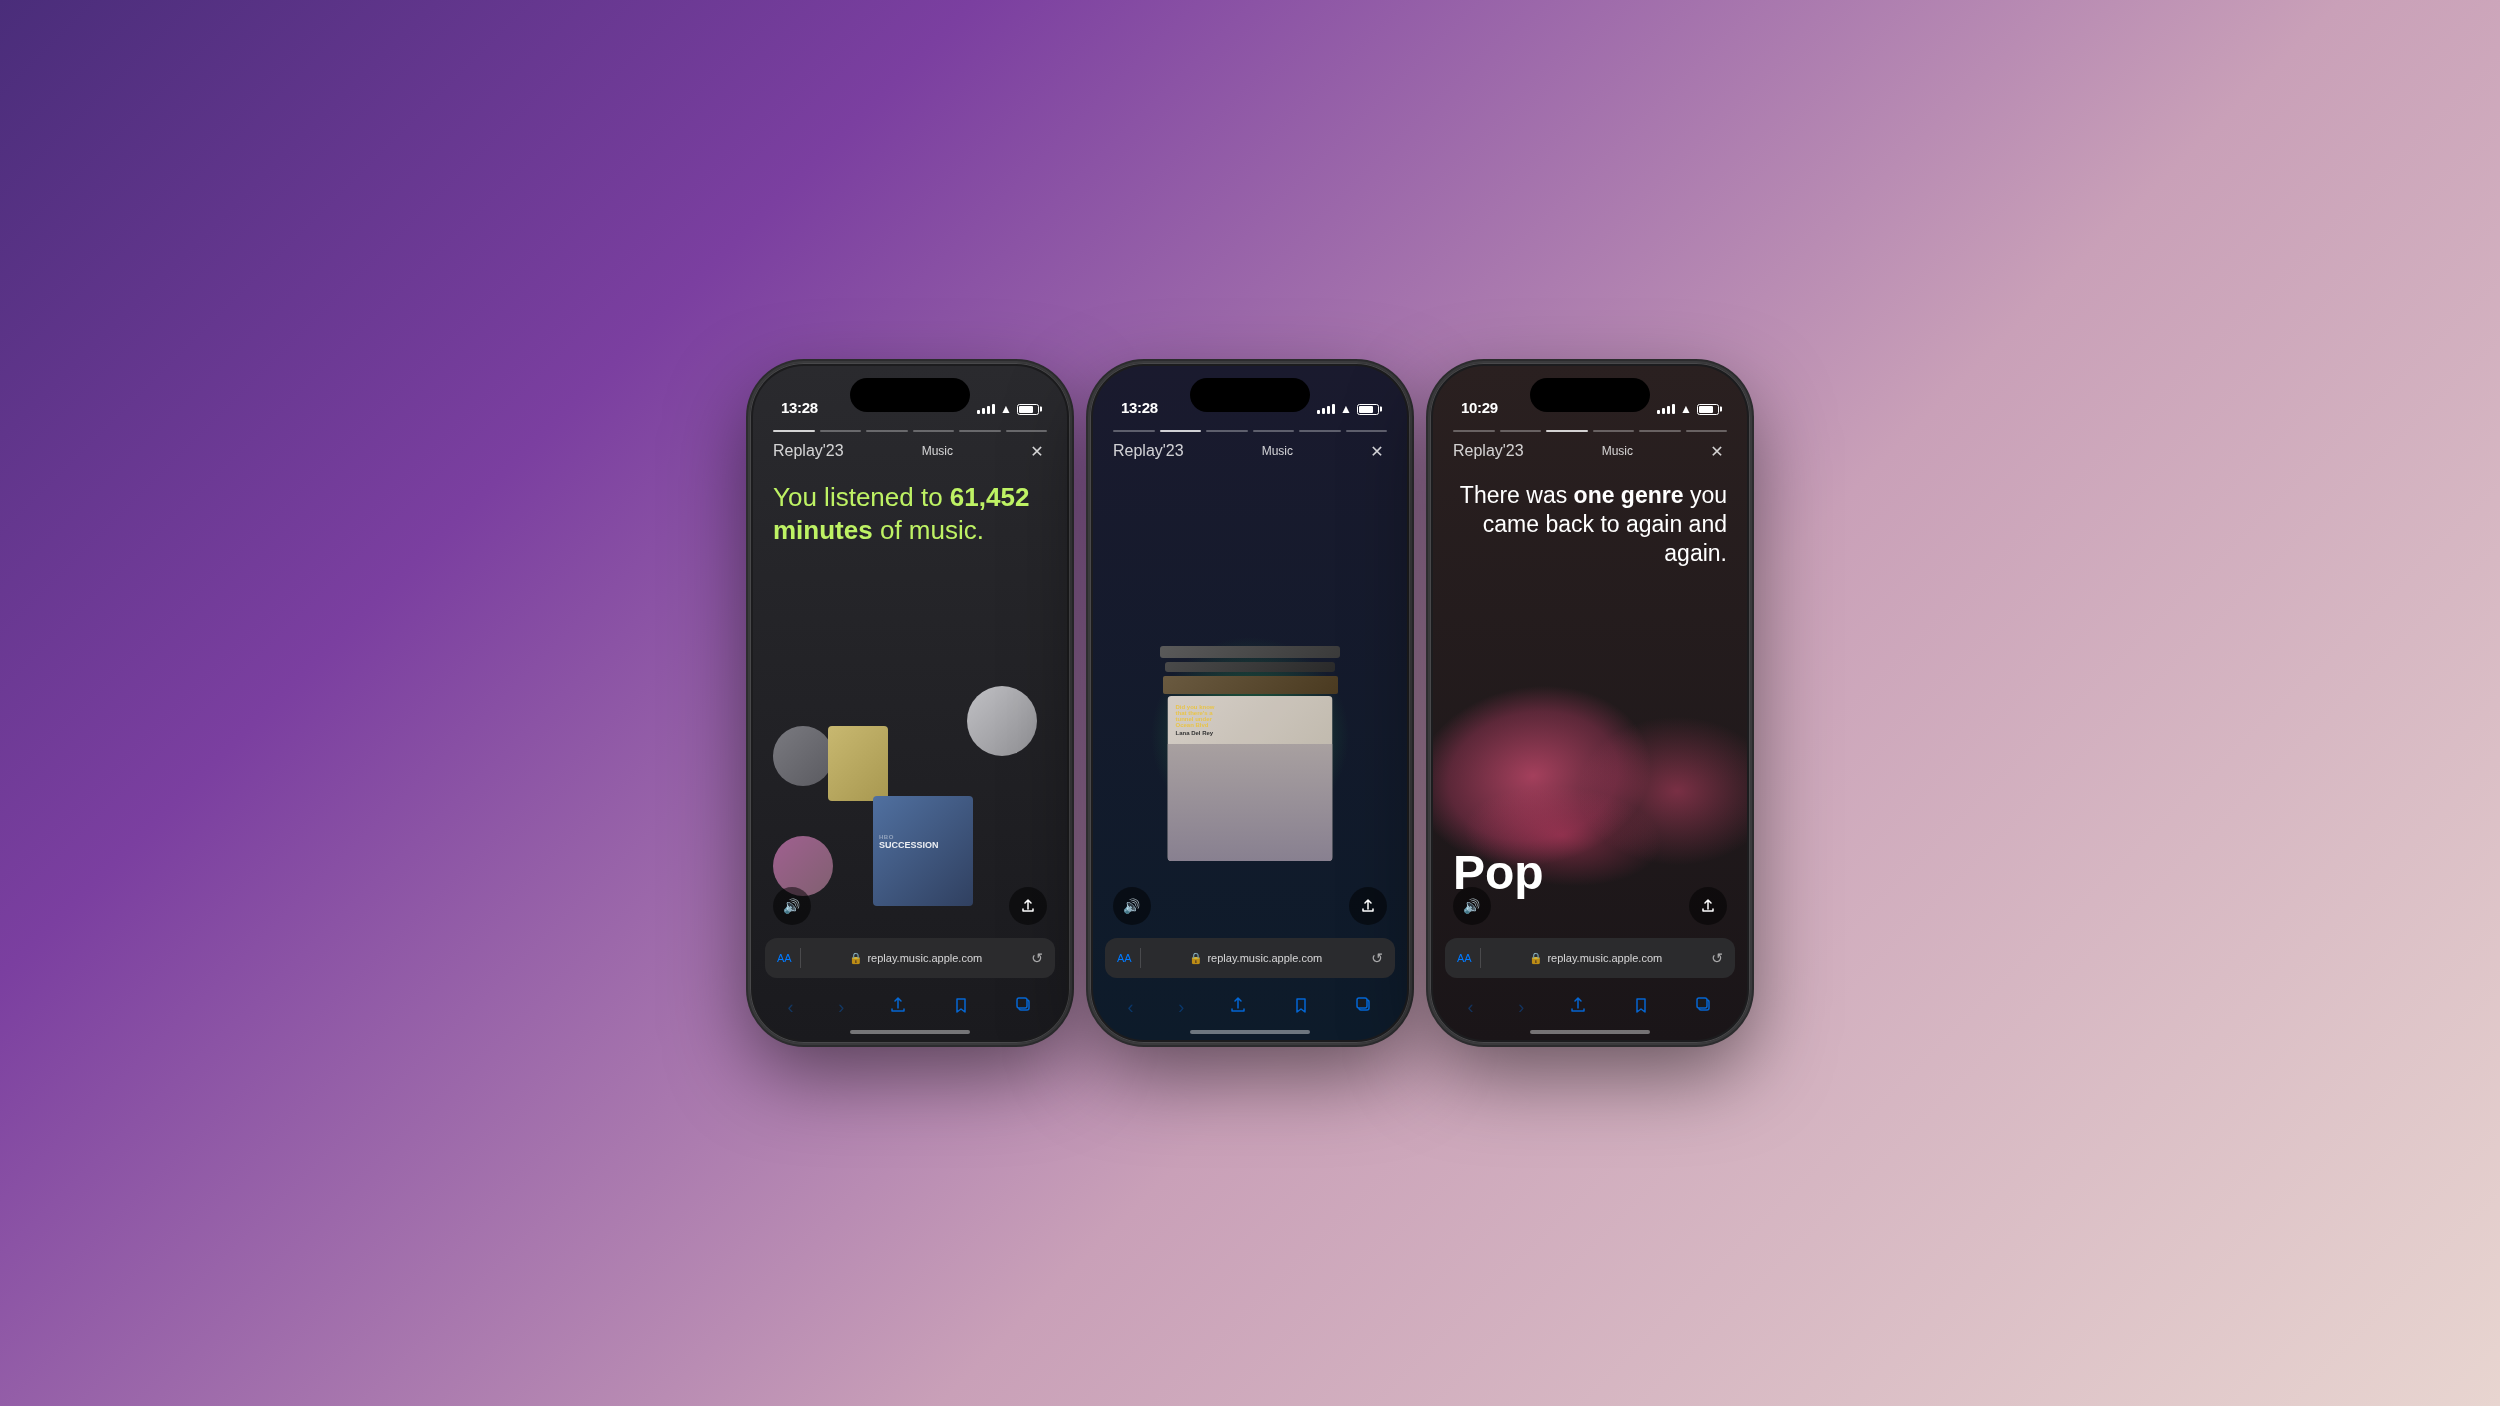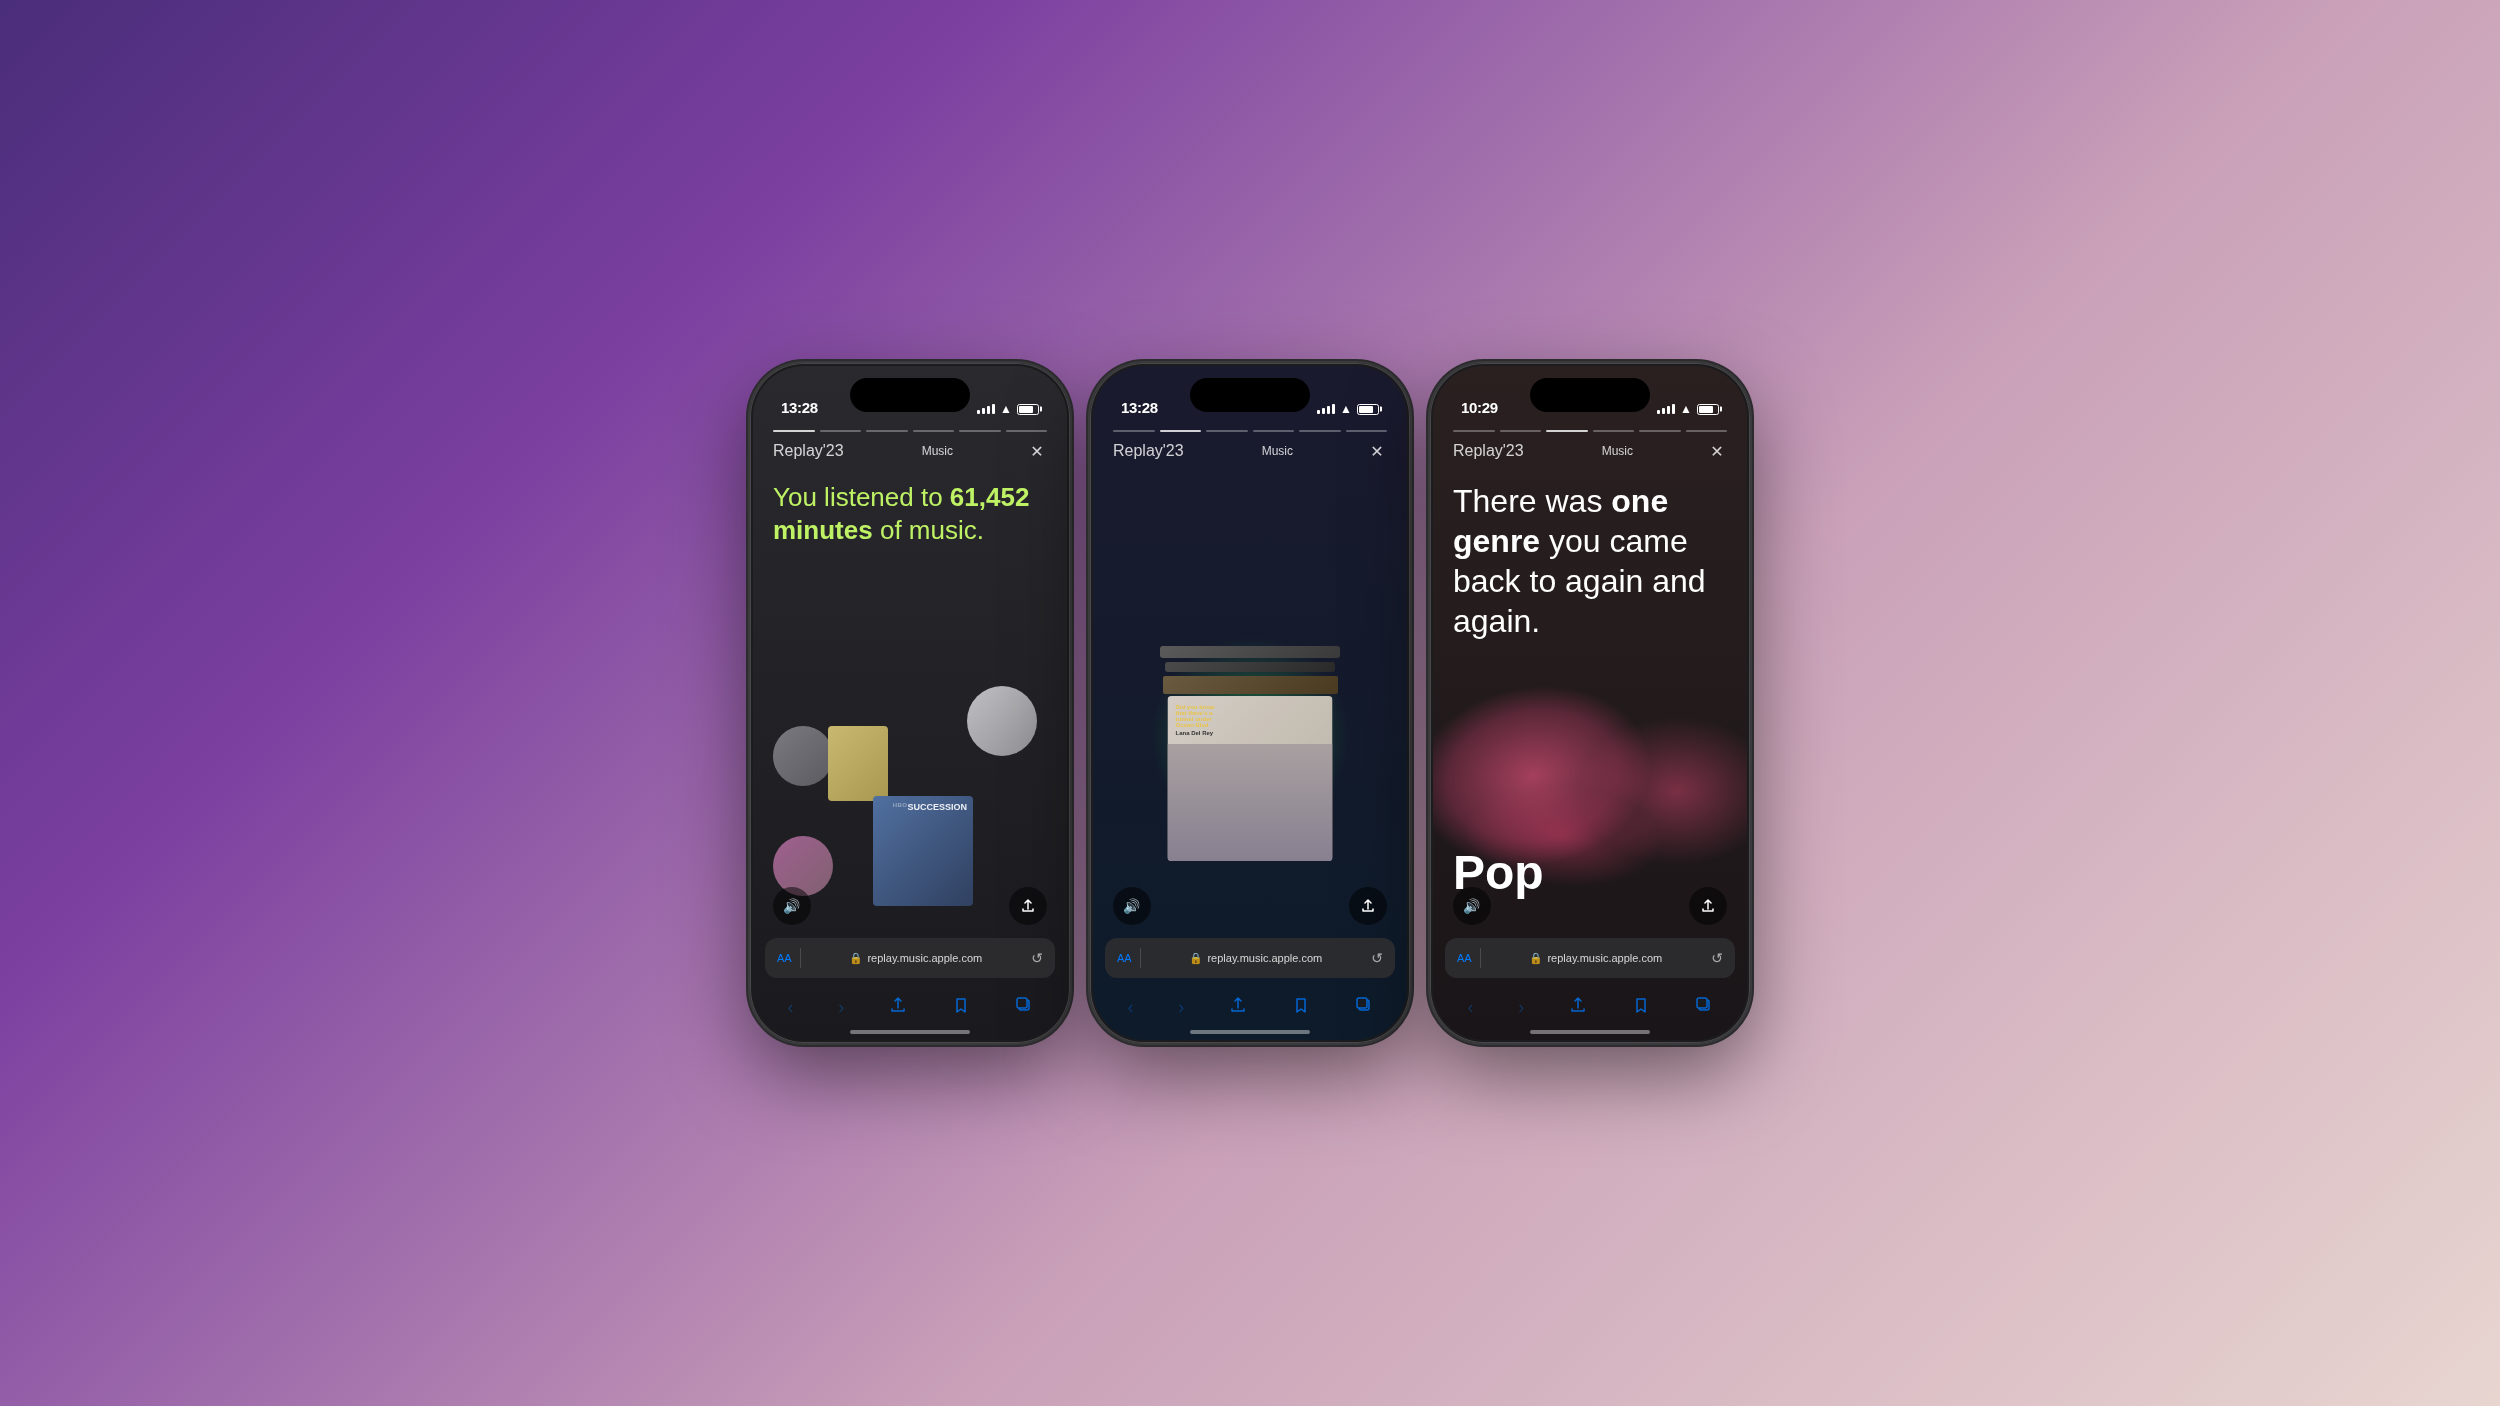--- a/index.html
+++ b/index.html
@@ -391,23 +391,24 @@
       position: absolute;
       top: 0;
       left: 0;
       right: 0;
       bottom: 0;
       background: linear-gradient(180deg, #2a2020 0%, #1a1518 100%);
     }
 
     .phone3-text {
       color: white;
-      font-size: 32px;
+      font-size: 23px;
       font-weight: 300;
       line-height: 1.25;
+      text-align: right;
     }
 
     .phone3-text strong {
       font-weight: 700;
     }
 
     .genre-name {
       position: absolute;
       bottom: 140px;
       left: 20px;
@@ -596,21 +597,21 @@
 
         <div class="album-float-container">
 
           <div class="album-cover art-circle-1" style="background: linear-gradient(135deg, #7a7a80, #5a5a60);"></div>
 
           <div class="album-square art-rect-1" style="background: linear-gradient(135deg, #c8b870, #a89850);"></div>
 
           <div class="album-cover art-circle-2" style="background: linear-gradient(135deg, #c0c0c4, #909094);"></div>
 
           <div class="album-square art-rect-2" style="background: linear-gradient(135deg, #5070a0, #304060);">
-            <div style="width:100%;height:100%;display:flex;justify-content:flex-end;padding:6px;">
+            <div style="width:100%;height:100%;display:flex;flex-direction:column;padding:6px;margin-top:32px;">
               <div style="color:rgba(255,255,255,0.4);font-size:6px;font-weight:700;text-transform:uppercase;letter-spacing:0.5px;">HBO</div>
               <div style="color:rgba(255,255,255,0.9);font-size:9px;font-weight:700;">SUCCESSION</div>
             </div>
           </div>
 
           <div class="album-cover art-circle-3" style="background: linear-gradient(135deg, #a06090, #806070);"></div>
         </div>
 
         <div class="bottom-controls">
           <div class="control-btn">🔊</div>

